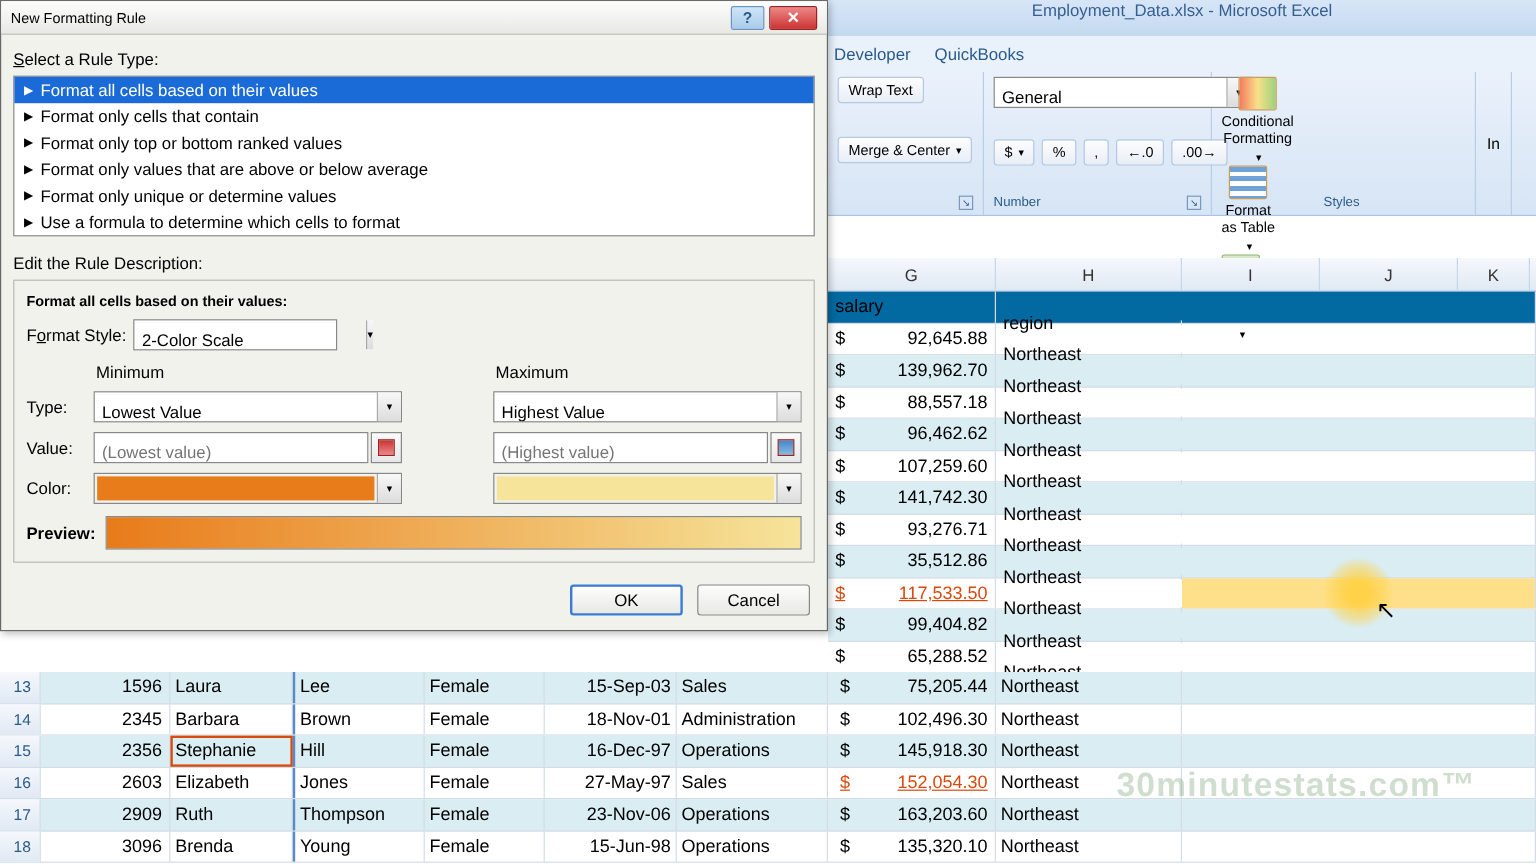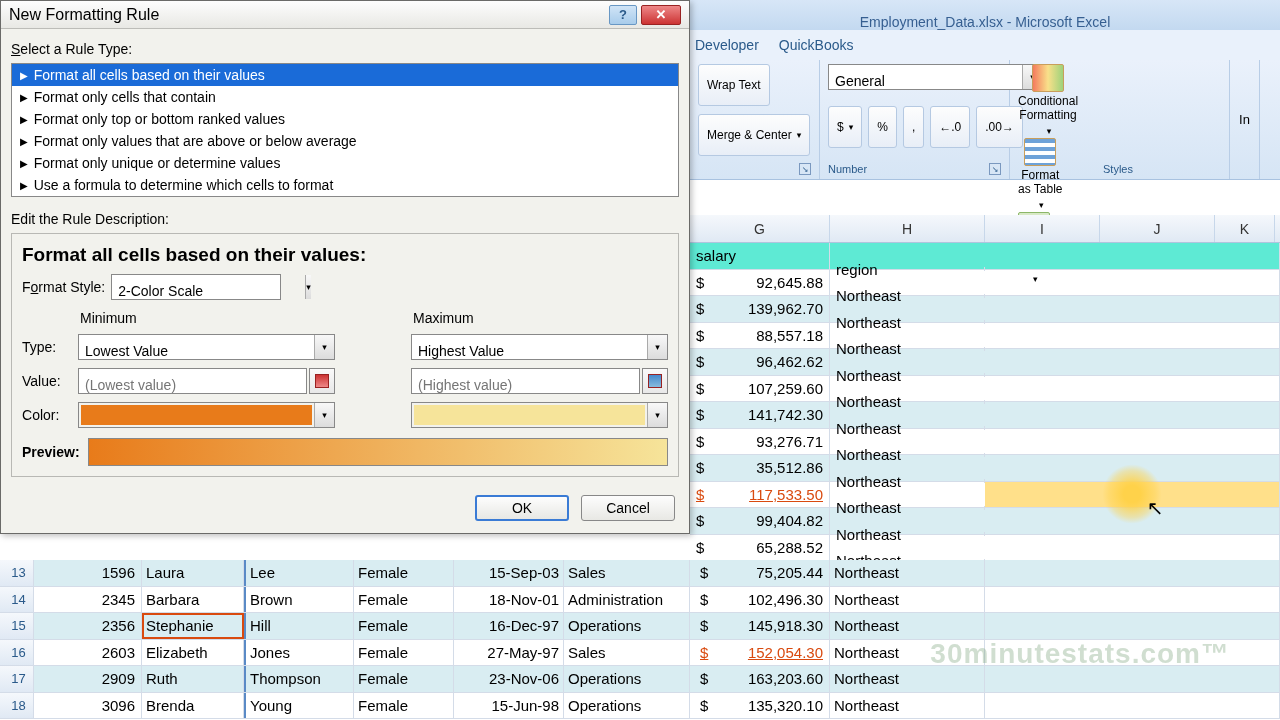--- a/index.html
+++ b/index.html
@@ -1,50 +1,50 @@
 <!DOCTYPE html>
 <html><head>
 <meta charset="utf-8">
 <style>
 * { box-sizing: border-box; margin: 0; padding: 0; }
 body { font-family: "Segoe UI", Tahoma, sans-serif; font-size: 13px; background: #fff; width: 1280px; height: 720px; overflow: hidden; position: relative; }
 
 
-.excel-header { position: absolute; top: 0; left: 690px; right: 0; height: 30px; background: linear-gradient(#d7e6f7, #c3d9f0); display: flex; align-items: flex-end; justify-content: center; font-size: 14px; color: #365f91; }
+.excel-header { position: absolute; top: 0; left: 690px; right: 0; height: 30px; background: linear-gradient(#d7e6f7, #c3d9f0); display: flex; align-items: flex-start; justify-content: center; font-size: 14px; color: #365f91; }
 
 
 .ribbon-tabs { position: absolute; top: 30px; left: 690px; right: 0; height: 30px; display: flex; align-items: center; padding-left: 5px; gap: 20px; background: #e9f1fb; font-size: 14px; color: #2a5a8a; }
 .ribbon-tabs span { cursor: default; }
 
 
 .ribbon-body { position: absolute; top: 60px; left: 690px; right: 0; height: 120px; background: linear-gradient(#eaf1fb, #d6e5f5); border-bottom: 1px solid #a8c2e0; display: flex; }
 .rb-group { border-right: 1px solid #b8cde6; padding: 4px 8px; display: flex; flex-direction: column; justify-content: space-between; align-items: center; }
 .rb-align { width: 130px; }
 .rb-num { width: 190px; }
 .rb-styles { width: 220px; }
 .rb-group-label { font-size: 11px; color: #2a5a8a; text-align: center; width: 100%; }
 .rb-row { display: flex; align-items: center; gap: 6px; width: 100%; }
-.rb-btn { background: linear-gradient(#fdfdfd,#e8eef7); border: 1px solid #b5c9e2; border-radius: 3px; padding: 13px 8px; font-size: 12px; cursor: default; display: flex; align-items: center; gap: 3px; }
+.rb-btn { background: linear-gradient(#fdfdfd,#e8eef7); border: 1px solid #b5c9e2; border-radius: 3px; padding: 3px 8px; font-size: 12px; cursor: default; display: flex; align-items: center; gap: 3px; }
 .rb-big { display: flex; flex-direction: column; align-items: center; text-align: center; font-size: 12px; line-height: 14px; cursor: default; gap: 2px; }
 .rb-big-icon { width: 32px; height: 28px; background: #f6d9a6; border: 1px solid #c99e5b; border-radius: 2px; }
 .rb-big-icon.cf { background: linear-gradient(90deg,#f47b5e,#f9e08a,#9ed27b); }
 .rb-big-icon.ft { background: repeating-linear-gradient(#6ea2d8 0 4px,#fff 4px 8px); }
 .rb-big-icon.cs { background: #d8e9c6; border-color: #8cb768; }
 .rb-dropdown-caret { font-size: 9px; margin-left: 2px; }
 .rb-launch { width: 12px; height: 12px; border: 1px solid #7a98bf; font-size: 8px; display: flex; align-items: center; justify-content: center; }
 
 
 .col-headers { position: absolute; top: 215px; left: 690px; right: 0; height: 28px; display: flex; background: linear-gradient(#f5f8fc,#e0e9f4); border-bottom: 1px solid #b0c4de; }
 .col-h { border-right: 1px solid #c7d7ea; display: flex; align-items: center; justify-content: center; font-size: 14px; color: #333; }
 .col-G { width: 140px; } .col-H { width: 155px; } .col-I { width: 115px; } .col-J { width: 115px; } .col-K { width: 60px; }
 
 
 .grid-right { position: absolute; top: 243px; left: 690px; right: 0; }
 .grid-row { display: flex; height: 26.5px; border-bottom: 1px solid #d4dce8; }
-.grid-row.header-row { background: #5eead4; font-weight: normal; }
+.grid-row.header-row { background: #0369a1; font-weight: normal; }
 .grid-row.band { background: #d9edf2; }
 .cell { border-right: 1px solid #d4dce8; padding: 2px 6px; display: flex; align-items: center; font-size: 15px; }
 .cell.salary { width: 140px; justify-content: flex-end; }
 .cell.region { width: 155px; margin-top: 24px; }
 .cell.blank { flex: 1; }
 .salary .cur { flex: 0; margin-right: auto; }
 .salary-red { color: #d94a0f; text-decoration: underline; }
 .selected-cell { background: #ffe08a !important; position: relative; }
 .glow { position: absolute; width: 60px; height: 60px; border-radius: 50%; background: radial-gradient(circle,#ffd24a 20%,rgba(255,210,74,0.4) 55%,transparent 70%); left: 50%; top: 50%; transform: translate(-50%,-50%); }
 .cursor-arrow { position: absolute; left: 55%; top: 55%; font-size: 20px; color: #000; }
@@ -67,33 +67,33 @@
 .row-full div { border-right: 1px solid #d4dce8; display: flex; align-items: center; padding-left: 4px; }
 .row-full .c-emp, .row-full .c-date { justify-content: flex-end; }
 .sel-first { outline: 2px solid #d94a0f; outline-offset: -2px; }
 
 
 .watermark { position: absolute; right: 50px; bottom: 50px; font-size: 28px; color: rgba(120,160,120,0.35); font-weight: bold; letter-spacing: 1px; }
 
 
 .dialog { position: absolute; top: 0; left: 0; width: 690px; background: #f2f2ed; border: 1px solid #6a6a68; box-shadow: 2px 2px 6px rgba(0,0,0,0.25); }
 .dlg-title { height: 28px; background: linear-gradient(#fdfdfd,#e8e8e4); display: flex; align-items: center; padding: 0 8px; border-bottom: 1px solid #bcbcb8; }
-.dlg-title-text { flex: 1; font-size: 16px; }
+.dlg-title-text { flex: 1; font-size: 12px; }
 .dlg-help { width: 28px; height: 20px; background: linear-gradient(#d0e4f6,#a8cceb); border: 1px solid #6897c4; display: flex; align-items: center; justify-content: center; font-size: 13px; font-weight: bold; color: #2a5a8a; margin-right: 4px; border-radius: 2px; }
 .dlg-close { width: 40px; height: 20px; background: linear-gradient(#e88,#c33); border: 1px solid #922; display: flex; align-items: center; justify-content: center; color: #fff; font-weight: bold; border-radius: 2px; font-size: 13px; }
 .dlg-body { padding: 12px 10px 8px; }
 .section-label { font-size: 14px; margin-bottom: 6px; }
 .section-label .ul { text-decoration: underline; }
 .rule-list { border: 1px solid #888; background: #fff; }
 .rule-item { padding: 3px 8px; font-size: 14px; display: flex; align-items: center; gap: 6px; }
 .rule-item.sel { background: #1a6bd8; color: #fff; }
 .tri { font-size: 10px; }
 .edit-label { margin: 14px 0 6px; font-size: 14px; }
 .edit-box { border: 1px solid #b8b8b4; padding: 10px; background: #f2f2ed; }
-.bold-label { font-weight: bold; font-size: 19px; margin-bottom: 8px; }
+.bold-label { font-weight: bold; font-size: 12px; margin-bottom: 8px; }
 .form-row { display: flex; align-items: center; margin-bottom: 10px; gap: 6px; }
 .form-row label { min-width: 56px; font-size: 14px; }
 .form-row .ul { text-decoration: underline; }
 .combo { display: flex; align-items: flex-end; border: 1px solid #888; background: #fff; height: 26px; }
 .combo input { border: none; flex: 1; padding: 0 6px; font-size: 14px; outline: none; background: transparent; }
 .combo-btn { width: 20px; height: 24px; background: linear-gradient(#f8f8f8,#dcdcdc); border-left: 1px solid #aaa; display: flex; align-items: center; justify-content: center; font-size: 9px; }
 .two-col { display: flex; gap: 20px; }
 .col { flex: 1; display: flex; flex-direction: column; gap: 8px; }
 .col-head { font-size: 14px; margin-left: 58px; }
 .val-row { display: flex; align-items: center; gap: 4px; }

